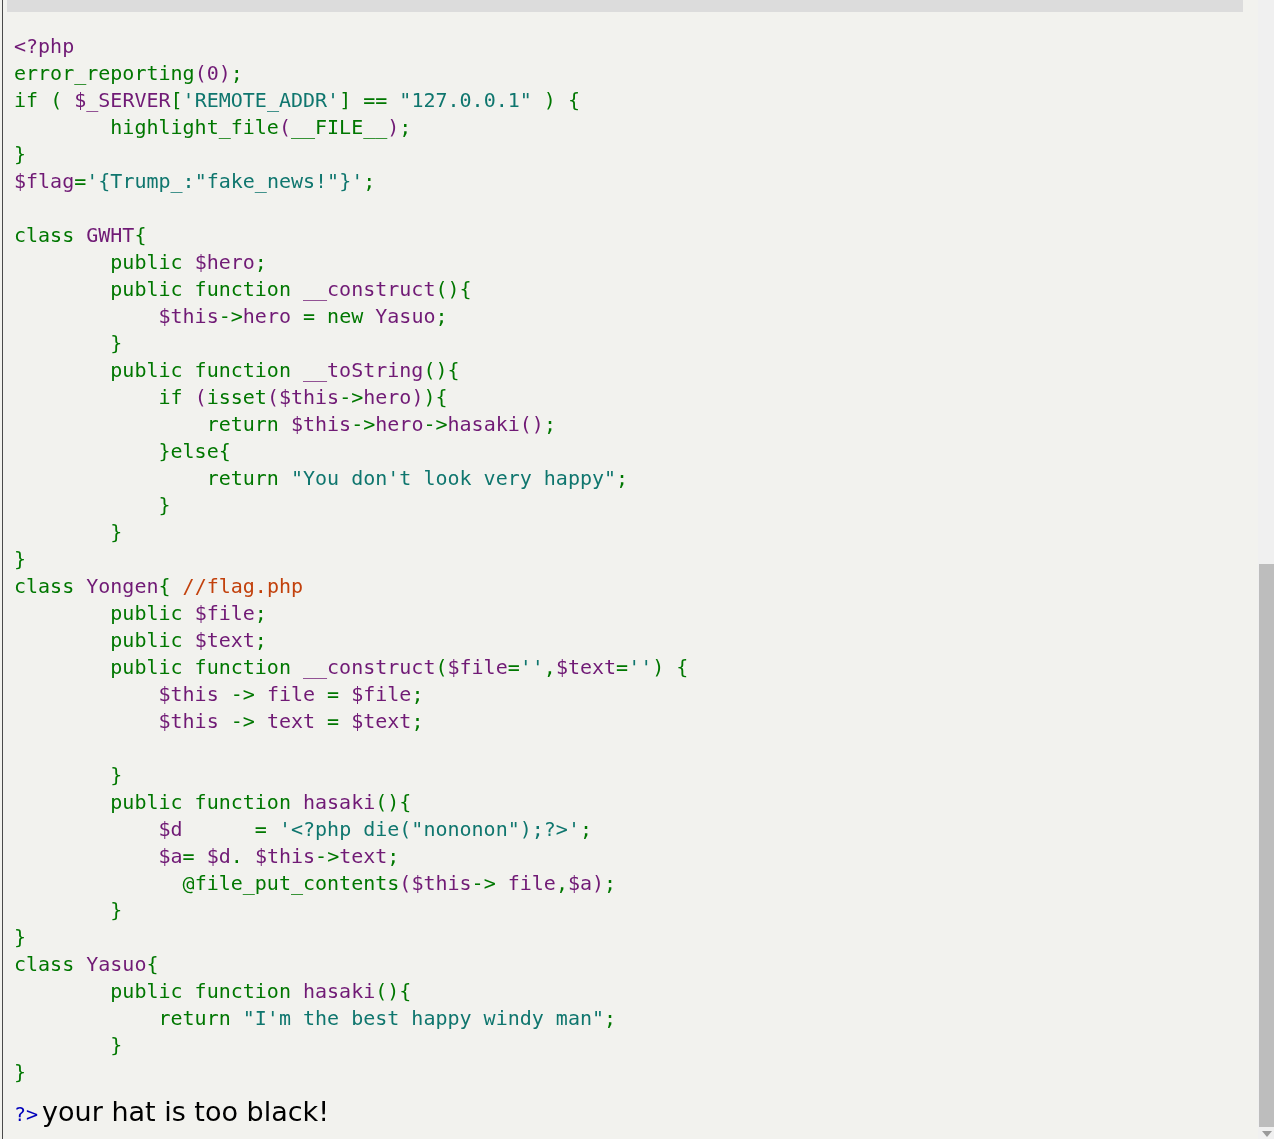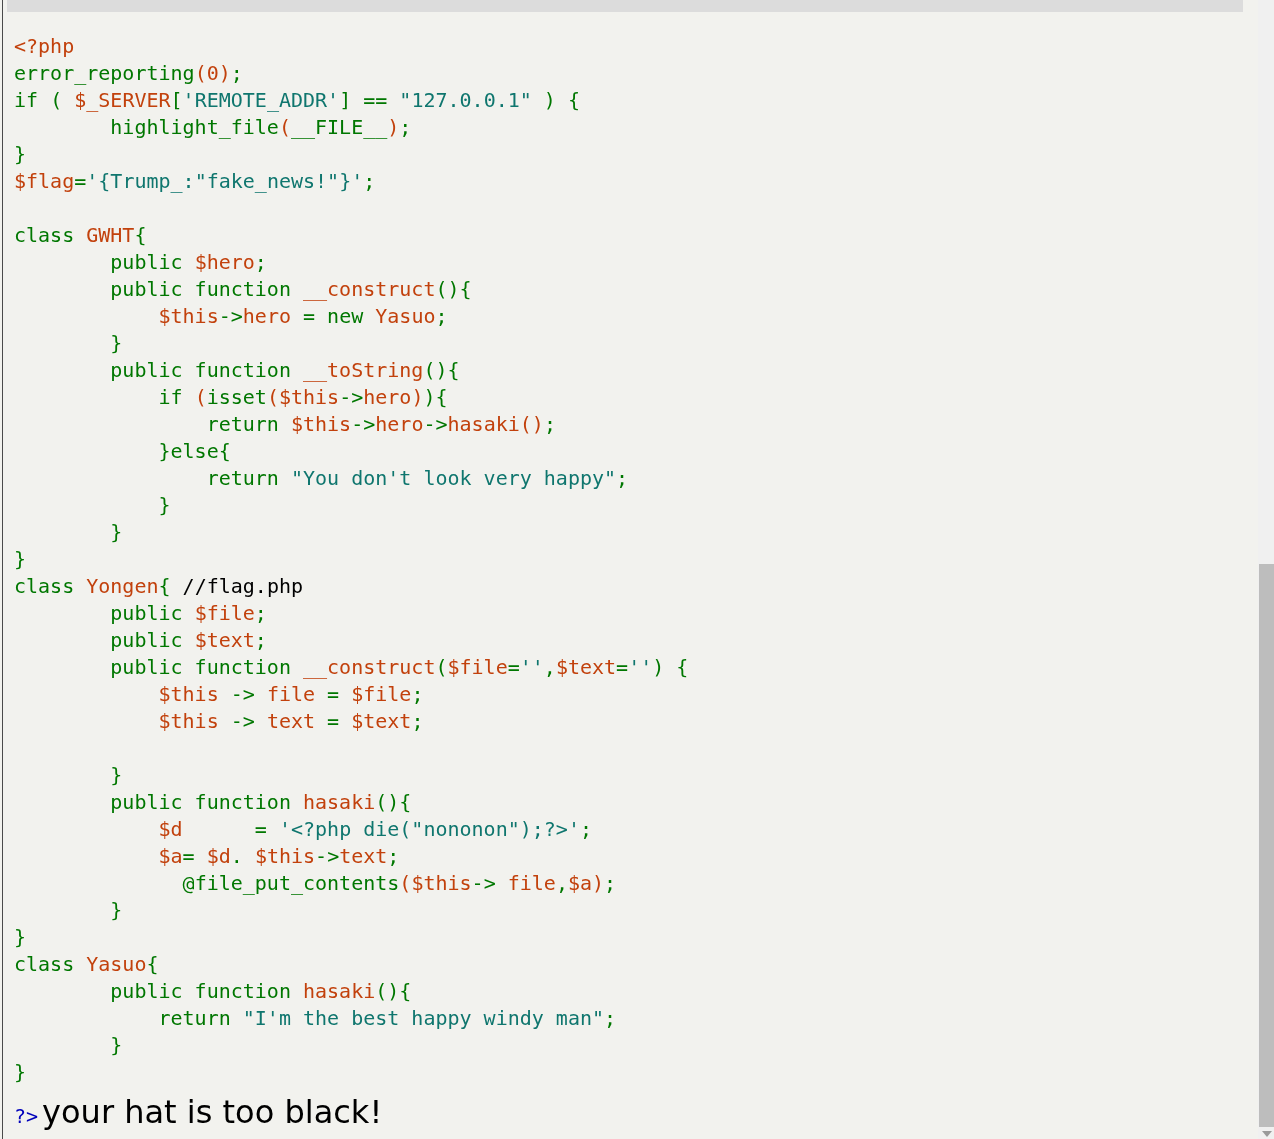--- a/index.html
+++ b/index.html
@@ -49,43 +49,43 @@
     width: 1230px;
     font-family: "DejaVu Sans Mono", "Liberation Mono", monospace;
     font-size: 20px;
     line-height: 27px;
     white-space: pre;
     color: #000000;
     letter-spacing: 0px;
   }
   #code-block .ln { display: block; height: 27px; }
   .kw  { color: #007700; }   
-  .var { color: #c2410c; }   
+  .var { color: #701a75; }   
   .str { color: #0f766e; }   
-  .cmt { color: #000000; }   
+  .cmt { color: #c2410c; }   
 
   
   #html-output {
     position: absolute;
     left: 14px;
     top: 1093px;
     display: flex;
     align-items: baseline;
     gap: 4px;
   }
   #close-tag {
     font-family: "DejaVu Sans Mono", "Liberation Mono", monospace;
     font-size: 20px;
     line-height: 27px;
     color: #0000bb;
     white-space: pre;
   }
   #output-text {
     font-family: "DejaVu Sans", sans-serif;
-    font-size: 32px;
+    font-size: 27px;
     line-height: 38px;
     color: #000000;
     white-space: pre;
   }
 
   
   #scrollbar {
     position: absolute;
     right: 0; top: 0;
     width: 16px;

